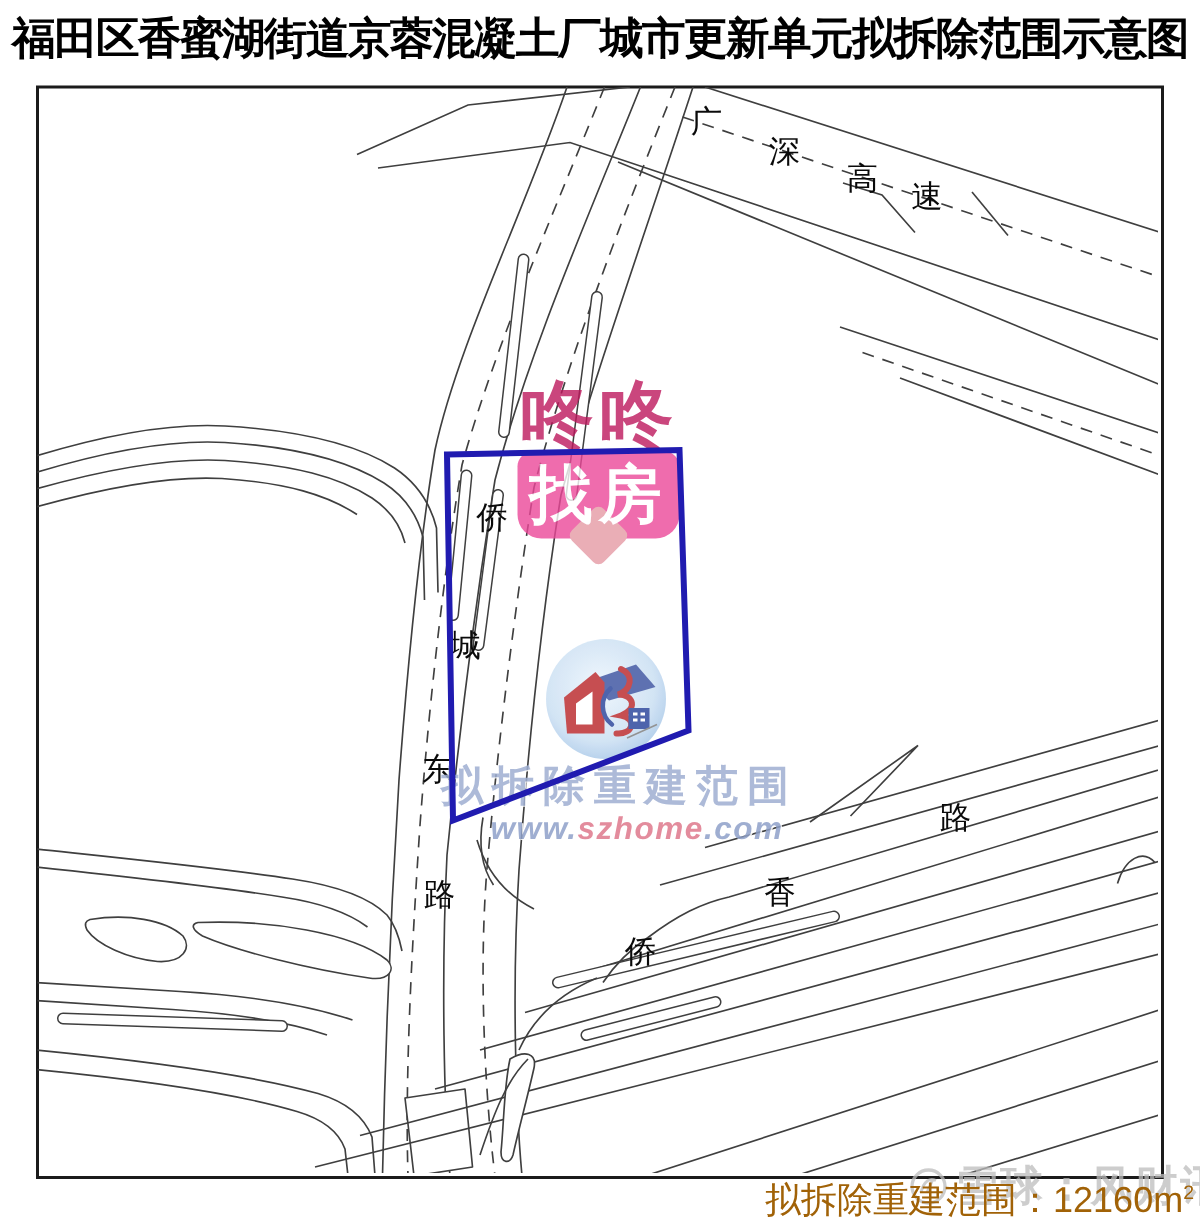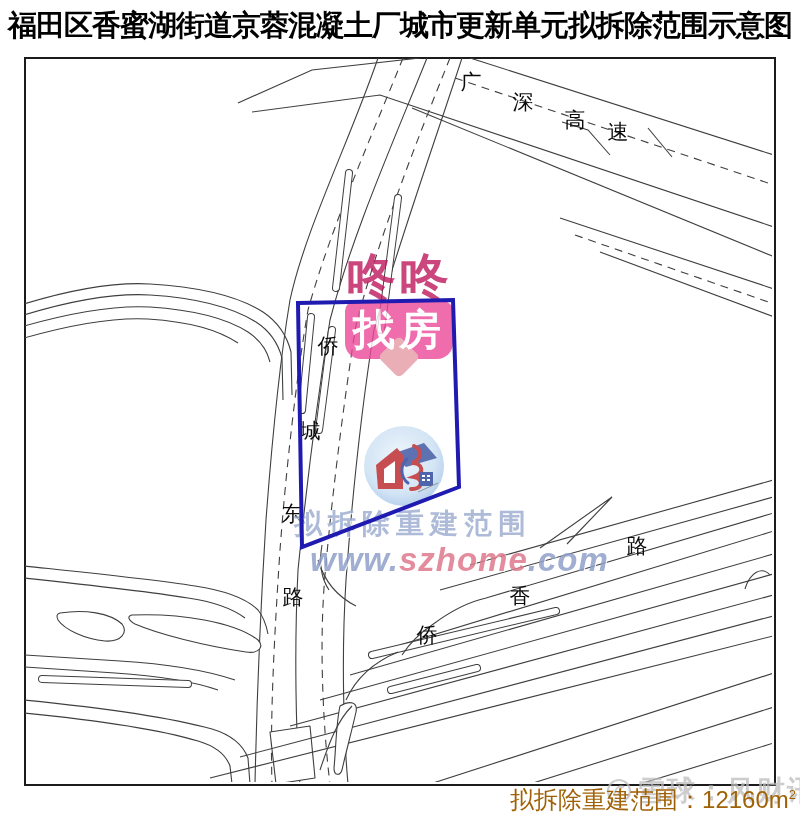--- a/index.html
+++ b/index.html
@@ -22,21 +22,21 @@
   .dd-row1{font-size:50px;font-weight:bold;color:#be185d;line-height:1.02;letter-spacing:3px;white-space:nowrap;}
   .dd-shield{position:relative;margin:-2px auto 0;width:108px;height:58px;background:#ec4899;
              border-radius:10px 10px 16px 16px;display:flex;align-items:center;justify-content:center;}
   .dd-shield::after{content:"";position:absolute;left:50%;bottom:-13px;width:30px;height:30px;
              background:#e59aa5;transform:translateX(-50%) rotate(45deg);border-radius:5px;}
   .dd-shield .t{position:relative;z-index:1;font-size:42px;font-weight:bold;color:#fff;letter-spacing:4px;white-space:nowrap;}
   
   .szh{position:absolute;left:294px;top:505px;opacity:.85;}
   .szh-l1{font-size:28px;font-weight:bold;color:#9fafd2;letter-spacing:6px;white-space:nowrap;
           text-shadow:1px 1px 0 #ffffff;}
-  .szh-l2{margin-top:-2px;margin-left:3px;font-size:33px;font-weight:bold;font-style:italic;
+  .szh-l2{margin-top:-2px;margin-left:20px;font-size:21px;font-weight:bold;font-style:italic;
           color:#8fa1c9;letter-spacing:1px;white-space:nowrap;text-shadow:1px 1px 0 #ffffff;padding-left:13px;}
   .szh-l2 .brand{color:#df798c;}
   
   .xq{position:absolute;left:606px;top:772px;display:flex;align-items:center;gap:5px;
       color:#bdbdbd;opacity:.75;}
   .xq-text{font-size:28px;font-weight:600;letter-spacing:2px;white-space:nowrap;}
   .footer{position:absolute;right:4px;top:784px;font-size:24px;font-weight:normal;color:#a16207;
           white-space:nowrap;}
   .footer sup{font-size:13px;}
 </style>

